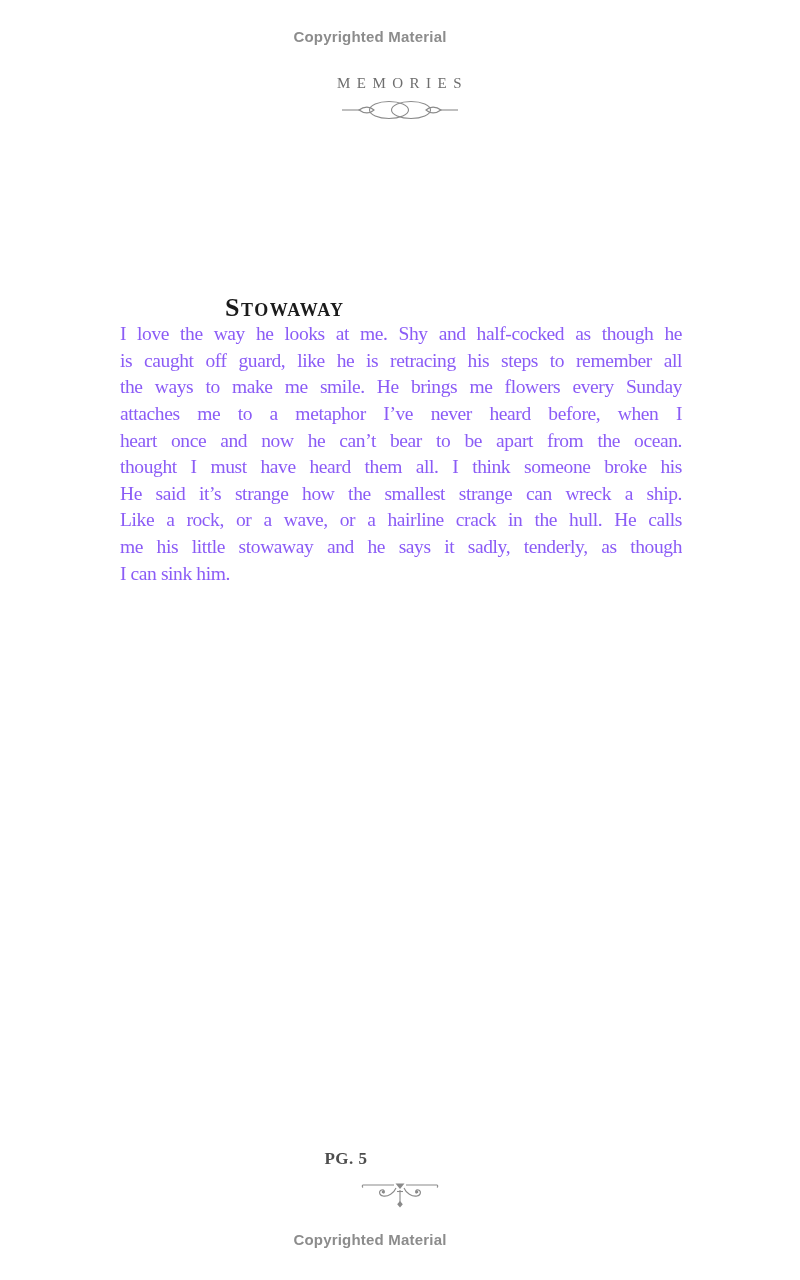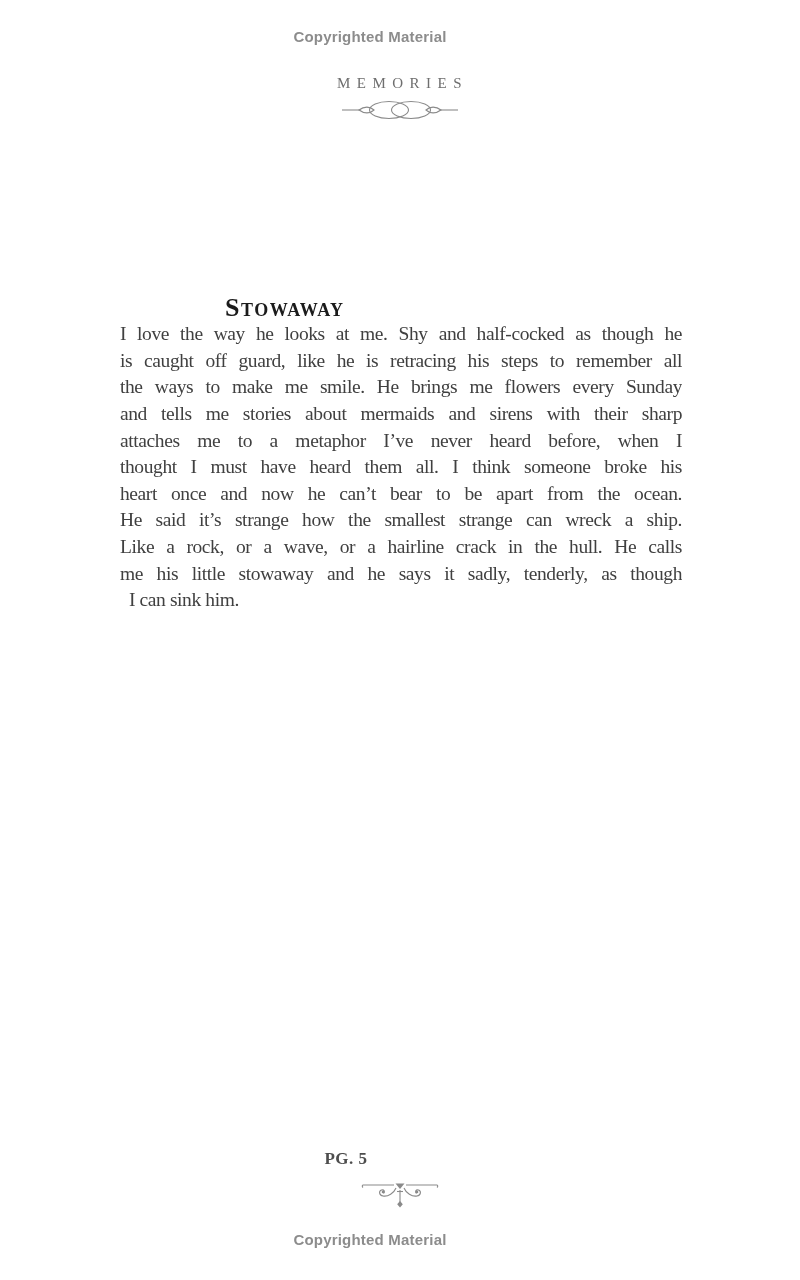--- a/index.html
+++ b/index.html
@@ -46,35 +46,34 @@
     letter-spacing: 1.5px;
     color: #1b1b1b;
     margin-top: 42px;
   }
 
   .poem-body {
     position: absolute; top: 321px; left: 120px;
     width: 562px;
     font-size: 19.5px;
     letter-spacing: -0.4px;
-    color: #404040;
+    color: #8b5cf6;
   }
   .body-line {
     height: 26.65px;
     line-height: 26.65px;
     text-align: justify;
     text-align-last: justify;
     text-justify: inter-word;
     overflow: hidden;
     white-space: normal;
   }
   .body-line.last-line {
     text-align: left;
     text-align-last: left;
-    margin-left: 9px;
   }
 
   .page-number {
     position: absolute; top: 1149px; left: 0; width: 692px;
     text-align: center;
     font-size: 17px;
     font-weight: 600;
     letter-spacing: 0.5px;
     color: #4d4d4d;
   }
@@ -102,24 +101,23 @@
     </g>
   </svg>
 </div>
 
 <div class="poem-title">Stowaway</div>
 
 <div class="poem-body">
     <div class="body-line">I love the way he looks at me. Shy and half-cocked as though he</div>
     <div class="body-line">is caught off guard, like he is retracing his steps to remember all</div>
     <div class="body-line">the ways to make me smile. He brings me flowers every Sunday</div>
-    <div class="body-line">and tells me stories about mermaids and sirens with their sharp</div>
     <div class="body-line">attaches me to a metaphor I’ve never heard before, when I</div>
+    <div class="body-line">heart once and now he can’t bear to be apart from the ocean.</div>
     <div class="body-line">thought I must have heard them all. I think someone broke his</div>
-    <div class="body-line">heart once and now he can’t bear to be apart from the ocean.</div>
     <div class="body-line">He said it’s strange how the smallest strange can wreck a ship.</div>
     <div class="body-line">Like a rock, or a wave, or a hairline crack in the hull. He calls</div>
     <div class="body-line">me his little stowaway and he says it sadly, tenderly, as though</div>
     <div class="body-line last-line">I can sink him.</div>
   </div>
 
 <div class="page-number">PG. 5</div>
 
 <div class="footer-ornament">
   <svg width="78" height="30" viewBox="0 0 78 30" fill="none" xmlns="http://www.w3.org/2000/svg">

